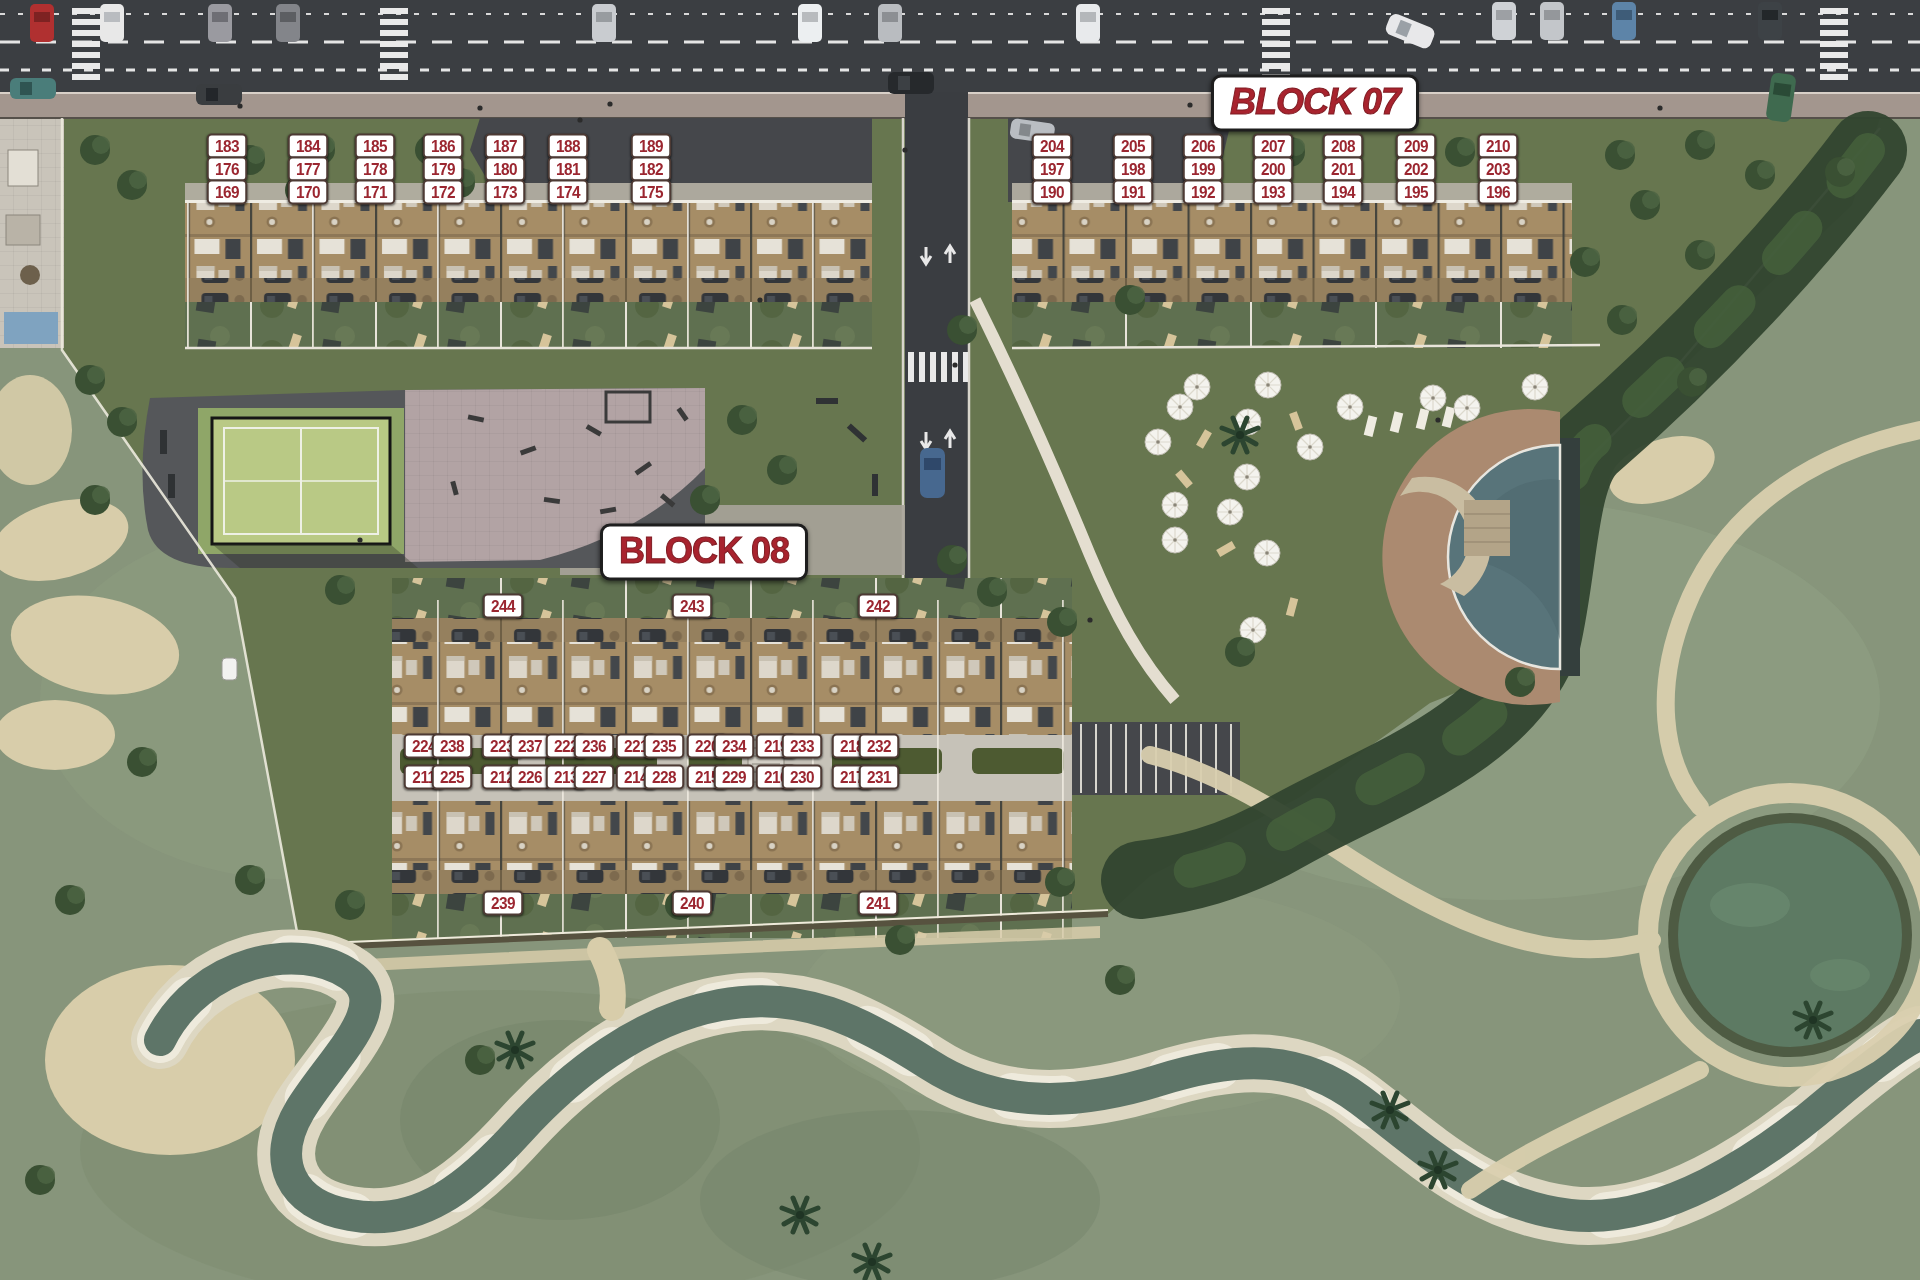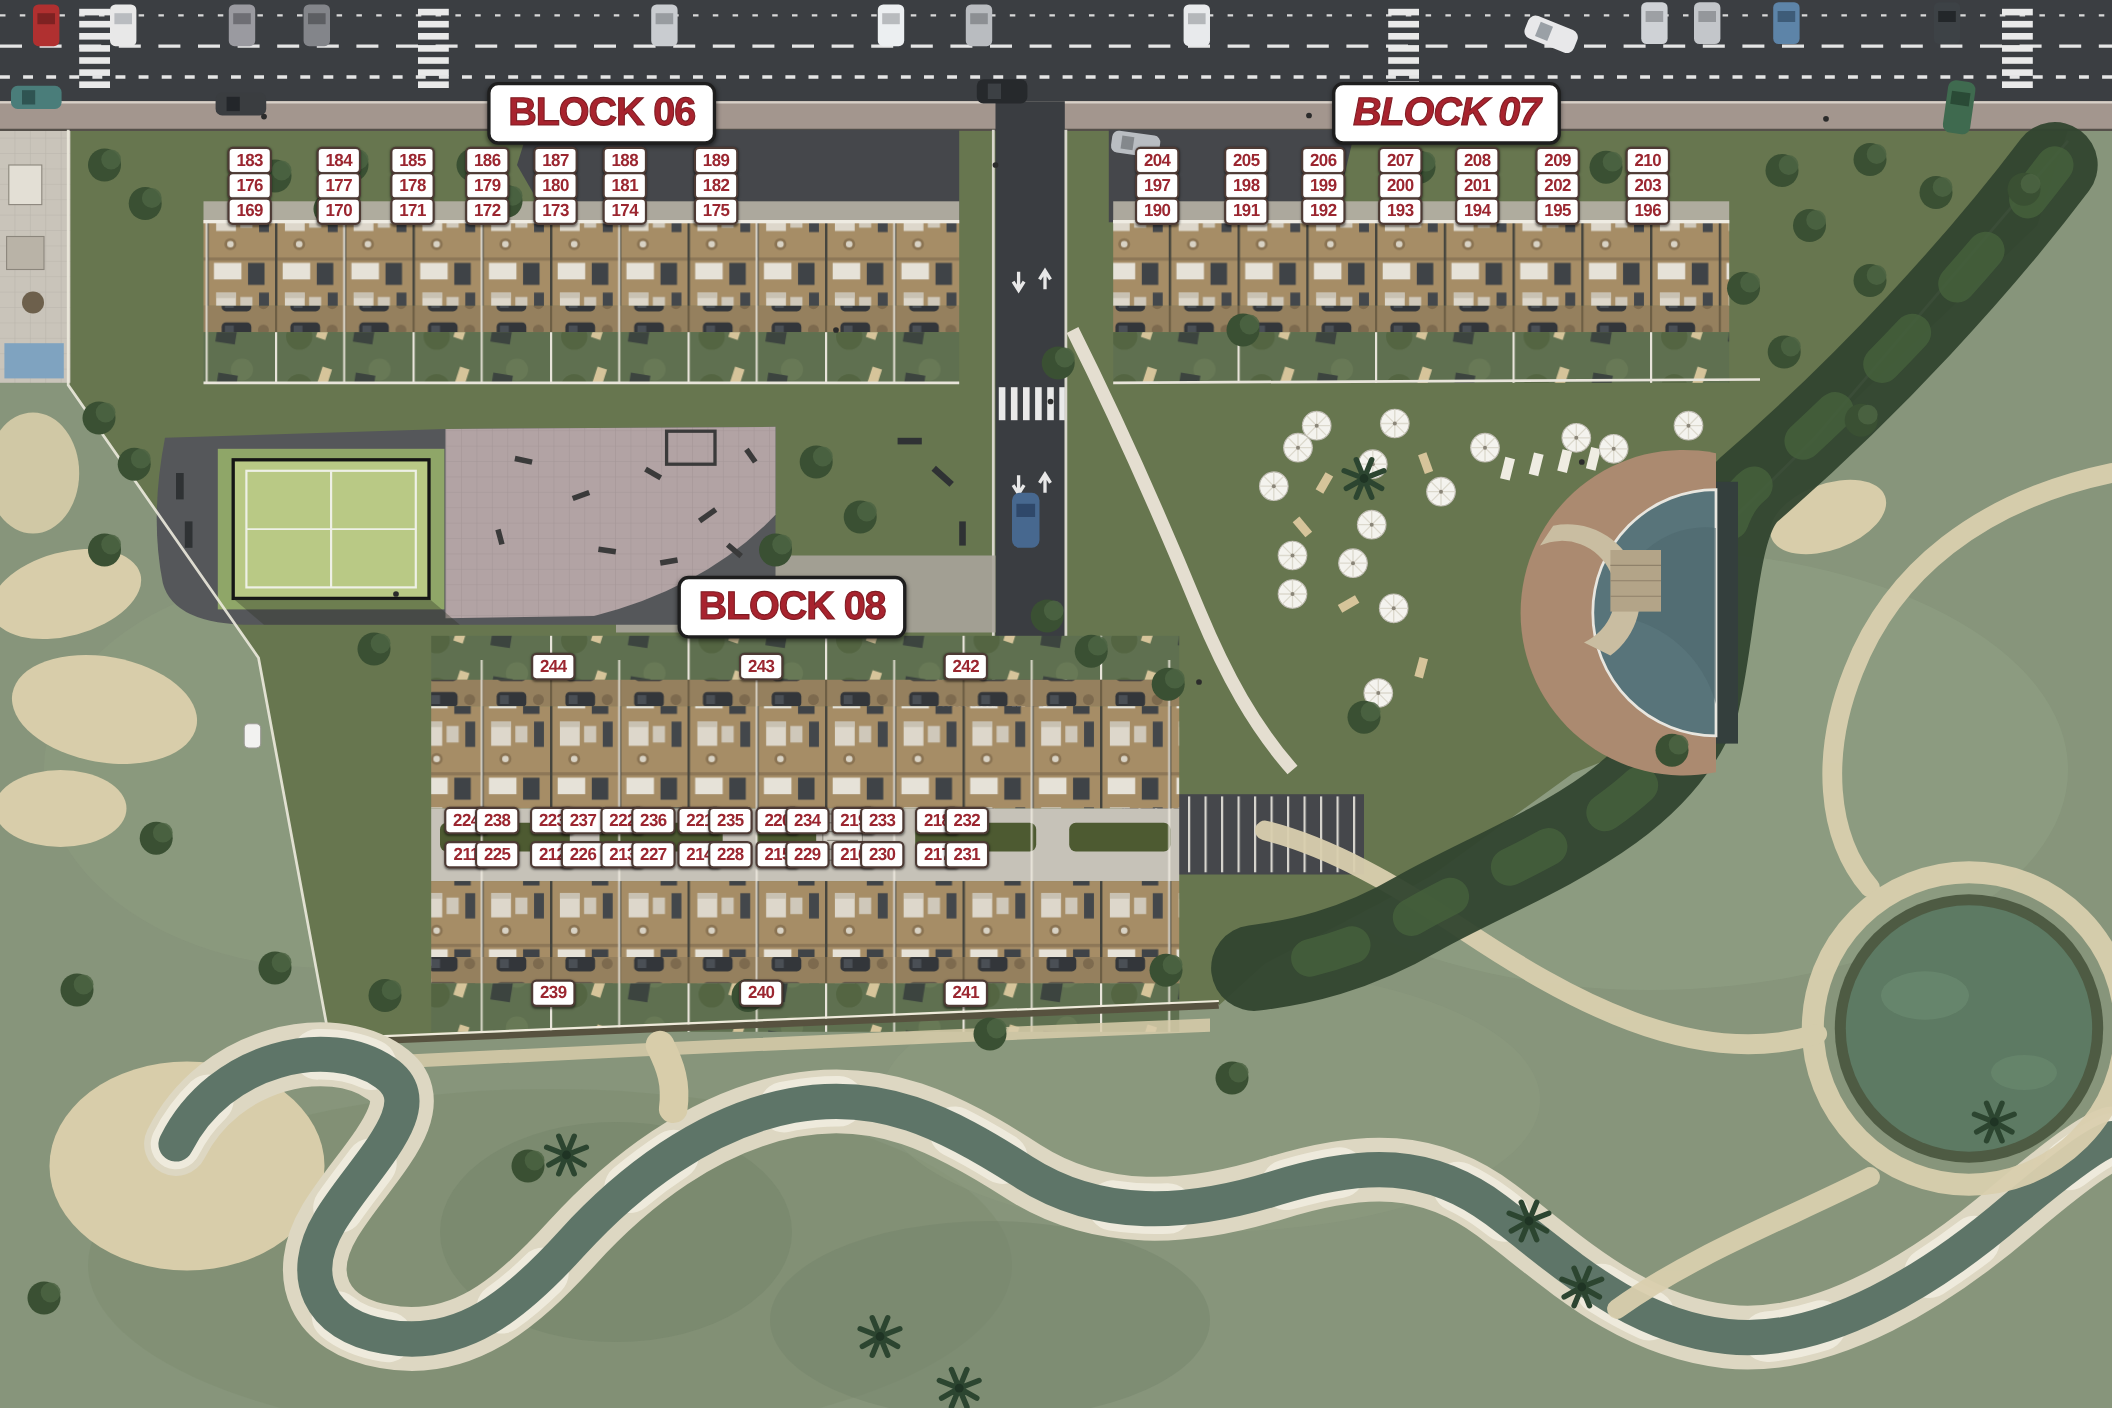--- a/index.html
+++ b/index.html
@@ -482,23 +482,22 @@
     <circle cx="1190" cy="105" r="2.6"></circle>
         <circle cx="1290" cy="108" r="2.6"></circle>
         <circle cx="1660" cy="108" r="2.6"></circle>
     <circle cx="360" cy="540" r="2.6"></circle>
         <circle cx="1090" cy="620" r="2.6"></circle>
         <circle cx="1438" cy="420" r="2.6"></circle>
   </g>
 </svg>
 
 <div class="labels-layer">
-  <div class="block-title" style="left: 547px; top: 103px;">BLOCK 06</div>
   <div class="block-title" style="left: 1315px; top: 103px; font-style: italic;">BLOCK 07</div>
-  <div class="block-title" style="left: 720px; top: 552px;">BLOCK 08</div>
+  <div class="block-title" style="left: 704px; top: 552px;">BLOCK 08</div>
 
 <div class="unit-label" style="left: 227px; top: 146px;">183</div>
       <div class="unit-label" style="left: 308px; top: 146px;">184</div>
       <div class="unit-label" style="left: 375px; top: 146px;">185</div>
       <div class="unit-label" style="left: 443px; top: 146px;">186</div>
       <div class="unit-label" style="left: 505px; top: 146px;">187</div>
       <div class="unit-label" style="left: 568px; top: 146px;">188</div>
       <div class="unit-label" style="left: 651px; top: 146px;">189</div>
       <div class="unit-label" style="left: 227px; top: 169px;">176</div>
       <div class="unit-label" style="left: 308px; top: 169px;">177</div>

